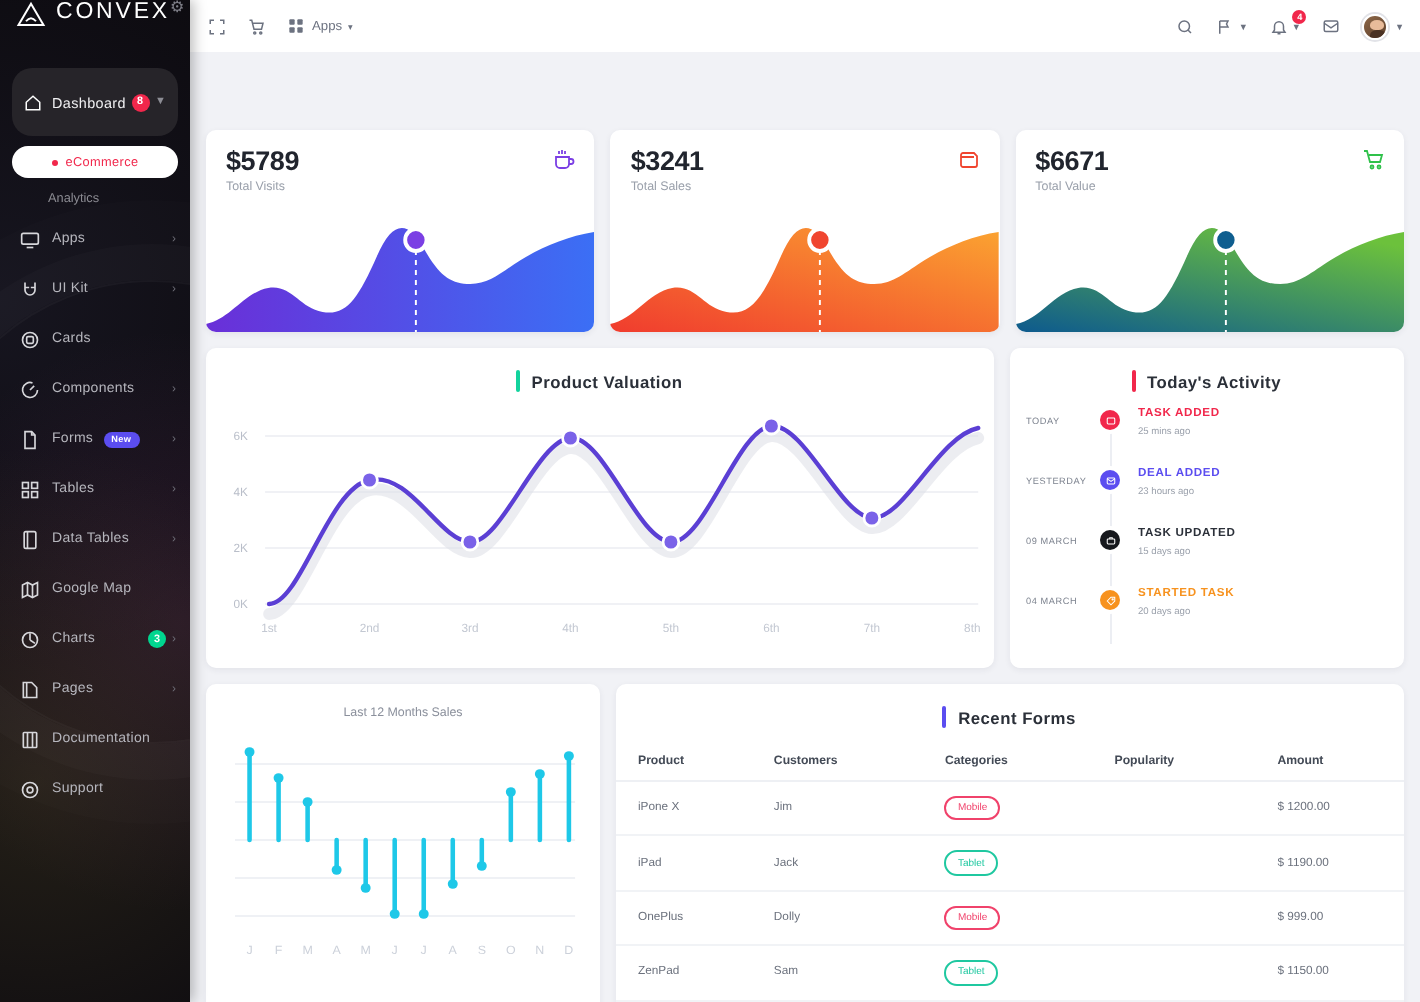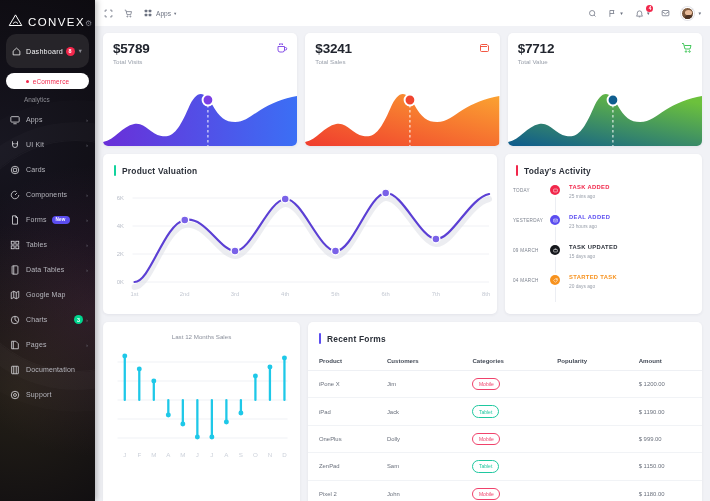--- a/index.html
+++ b/index.html
@@ -23,21 +23,21 @@
     box-shadow: 2px 0 6px rgba(0,0,0,0.25);
   }
   .sidebar:after {
     content:""; position:absolute; left:-40px; top:140px;
     width:230px; height:230px; border-radius:50%;
     border:1px solid rgba(255,255,255,0.035);
     box-shadow: 0 0 0 18px rgba(255,255,255,0.018), 0 0 0 40px rgba(255,255,255,0.012);
     pointer-events:none;
   }
   .brand {
-    display:flex; align-items:flex-end; height:28px; padding:0 6px 0 8px; position:relative;
+    display:flex; align-items:flex-start; height:28px; padding:0 6px 0 8px; position:relative;
   }
   .brand-logo { width:15px; height:15px; flex:0 0 15px; }
   .brand-name {
     color:#fff; font-size:11.5px; letter-spacing:1.4px; margin-left:5px; font-weight:400;
   }
   .brand-gear { margin-left:auto; color:#7d7d86; font-size:8px; line-height:1; }
 
   .nav { position:relative; z-index:2; padding-top:6px; }
   .nav-dash {
     margin:0 6px 5px 6px; height:34px; border-radius:10px;
@@ -104,29 +104,29 @@
   .avatar:after{content:"";position:absolute;left:2.5px;top:7px;width:8px;height:6px;border-radius:45%;background:#4a3123;}
 
   .content { flex:1; padding:7px 8px 0 8px; overflow:hidden; }
   .row { display:flex; gap:8px; }
 
   .card {
     background:#fff; border-radius:5px; box-shadow:0 1px 3px rgba(40,45,70,0.07);
   }
 
   
-  .stat { flex:1; height:113px; position:relative; overflow:hidden; }
+  .stat { flex:1; height:101px; position:relative; overflow:hidden;margin-top:32px; }
   .stat-head { padding:8px 10px 0 10px; position:relative; z-index:3; }
   .stat-val { font-size:13.5px; font-weight:700; color:#21252e; letter-spacing:-.2px; }
   .stat-lbl { font-size:6.2px; color:#9aa0ab; margin-top:1.5px; }
   .stat-ic { position:absolute; right:9px; top:9px; width:12px; height:12px; z-index:3; }
   .stat-svg { position:absolute; left:0; bottom:0; width:100%; height:64px; }
 
   
-  .sec-head { display:flex; align-items:center; padding:11px 12px 0 11px; }
+  .sec-head { display:flex; align-items:center; padding:11px 12px 0 11px;justify-content:center; }
   .sec-bar { width:2px; height:11px; border-radius:2px; margin-right:6px; }
   .sec-title { font-size:8.4px; font-weight:700; color:#2b3039; letter-spacing:.25px; }
 
   
   .pv { flex:1; height:160px; }
   .pv-chart { width:100%; height:128px; }
 
   
   .act { width:197px; flex:0 0 197px; height:160px; }
   .act-list { padding:8px 10px 0 8px; }
@@ -406,21 +406,21 @@
                 </linearGradient>
               </defs>
             <path d="M0,60 C12,58 20,44 32,42 C44,40 48,52 60,54 C72,56 78,48 88,26 C96,8 104,8 112,22 C120,36 126,40 136,40 C146,40 152,34 162,28 C172,22 186,16 200,14 L200,64 L0,64 Z" fill="url(#g2)"></path>
             <line x1="108" y1="18" x2="108" y2="64" stroke="#fff" stroke-width="1" stroke-dasharray="2.5 2.5"></line>
             <circle cx="108" cy="18" r="5.5" fill="#f0452f" stroke="#fff" stroke-width="2"></circle>
           </svg>
         </div>
 
         <div class="card stat">
           <div class="stat-head">
-            <div class="stat-val">$7712</div>
+            <div class="stat-val">$6671</div>
             <div class="stat-lbl">Total Value</div>
           </div>
           <svg class="stat-ic" viewBox="0 0 24 24" fill="none" stroke="#2fc14a" stroke-width="1.8">
             <path d="M2 3h3l3 11h10l2-7H7"></path>
               <circle cx="10" cy="19" r="1.5"></circle>
               <circle cx="17" cy="19" r="1.5"></circle>
           </svg>
           <svg class="stat-svg" viewBox="0 0 200 64" preserveAspectRatio="none">
             <defs>
                 <linearGradient id="g3" x1="0" y1="1" x2="0.75" y2="0">

